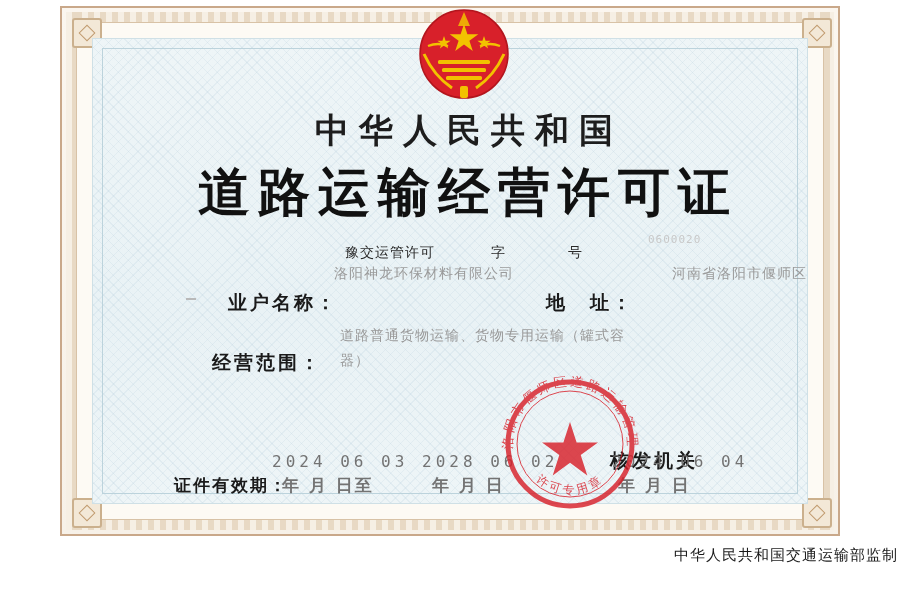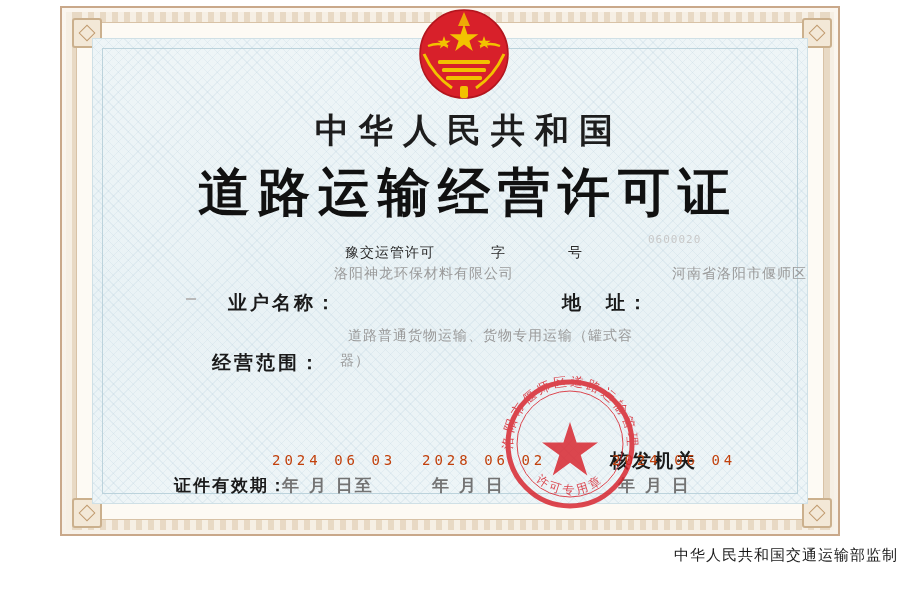--- a/index.html
+++ b/index.html
@@ -173,34 +173,34 @@
     position: absolute;
     font-family: Liberation Sans, sans-serif;
     font-size: 14px;
     color: #9a9a9a;
     letter-spacing: 1px;
     white-space: nowrap;
   }
   .v-name { left: 334px; top: 265px; }
   .v-addr { left: 672px; top: 265px; }
   .v-addr2 { left: 672px; top: 293px; }
-  .v-scope1 { left: 348px; top: 327px; }
+  .v-scope1 { left: 340px; top: 327px; }
   .v-scope2 { left: 340px; top: 352px; }
 
   
   .label {
     position: absolute;
     font-family: "DejaVu Sans", sans-serif;
     font-size: 19px;
     font-weight: bold;
     color: #1a1a1a;
     letter-spacing: 3px;
   }
   .l-name { left: 228px; top: 290px; }
-  .l-addr { left: 546px; top: 290px; margin-left: 16px; }
+  .l-addr { left: 546px; top: 290px; }
   .l-scope { left: 212px; top: 350px; }
   .l-issuer { left: 610px; top: 448px; }
   .l-valid { left: 174px; top: 474px; font-size: 17px; letter-spacing: 2px; }
 
   
   .date-units {
     position: absolute;
     top: 474px;
     font-family: "DejaVu Sans", sans-serif;
     font-size: 17px;
@@ -208,22 +208,22 @@
     letter-spacing: 2px;
     font-weight: bold;
   }
   .d-from { left: 282px; }
   .d-to { left: 432px; }
   .d-issue { left: 618px; }
 
   .date-digits {
     position: absolute;
     font-family: "DejaVu Sans Mono", monospace;
-    font-size: 14px;
-    color: #c2410c;
+    font-size: 16px;
+    color: #737373;
     letter-spacing: 4px;
     white-space: nowrap;
   }
   .dd-from { left: 272px; top: 452px; }
   .dd-to { left: 422px; top: 452px; }
   .dd-issue { left: 612px; top: 452px; }
 
   
   .seal {
     position: absolute;

